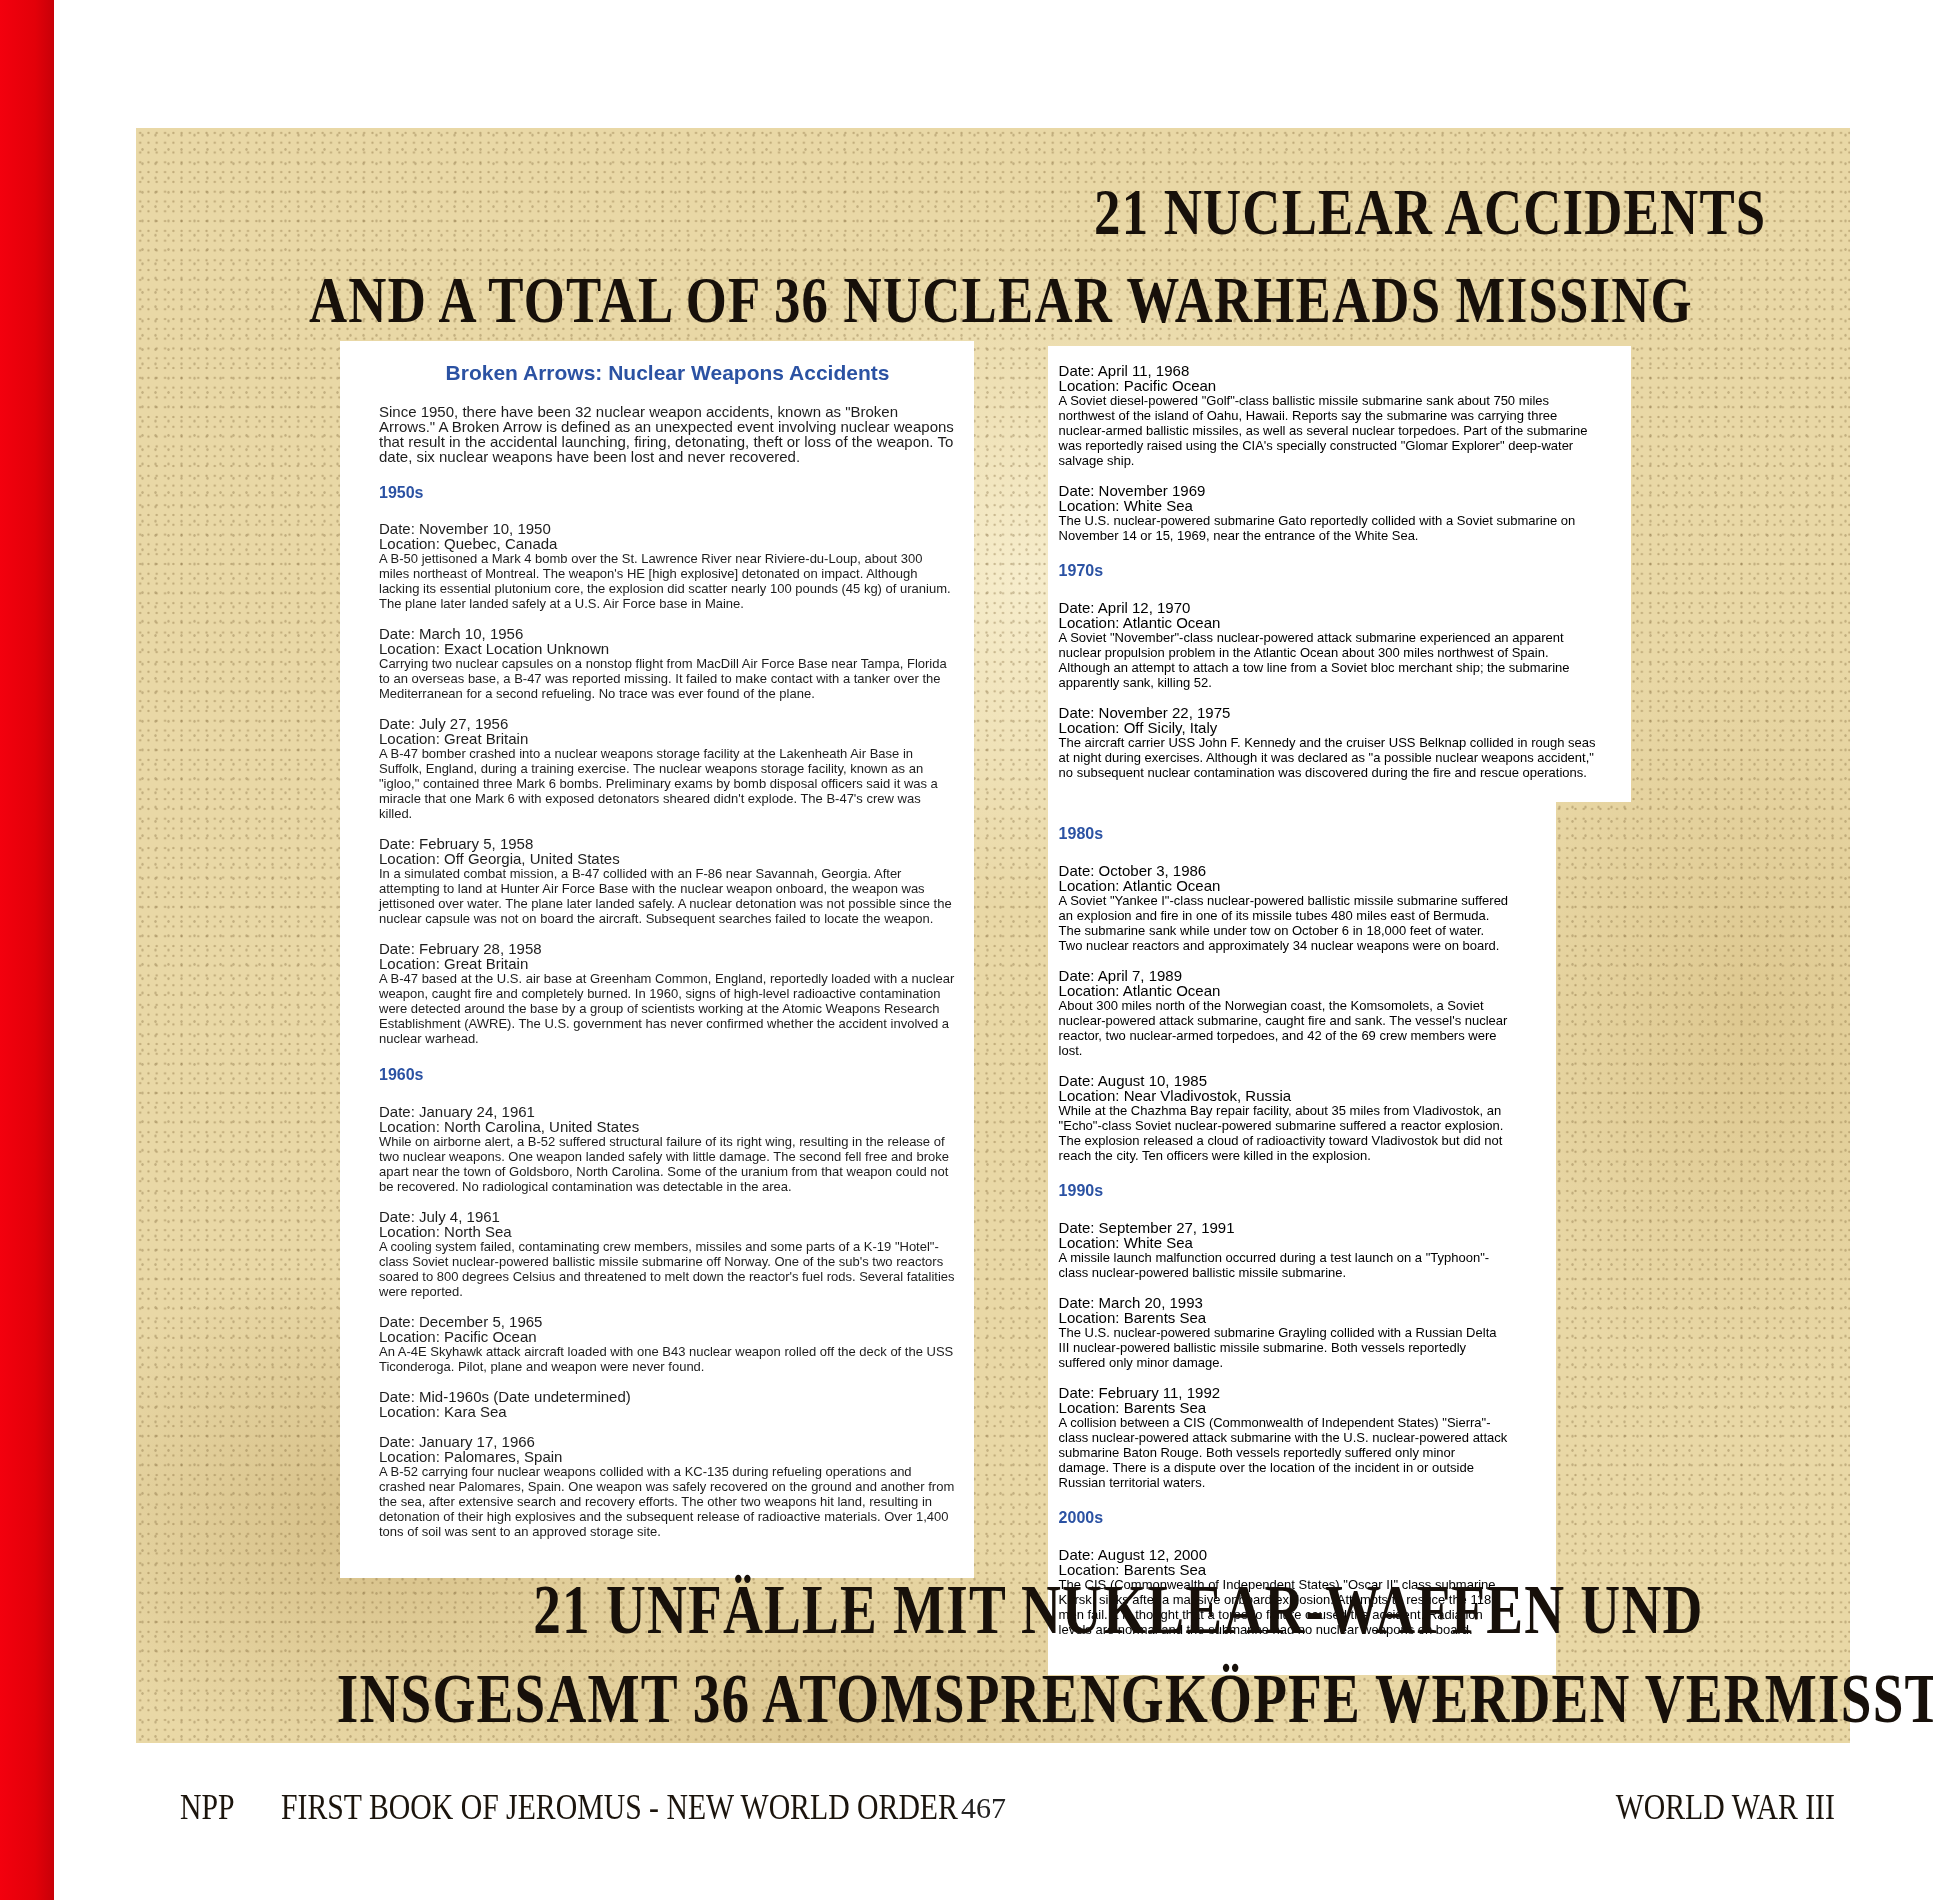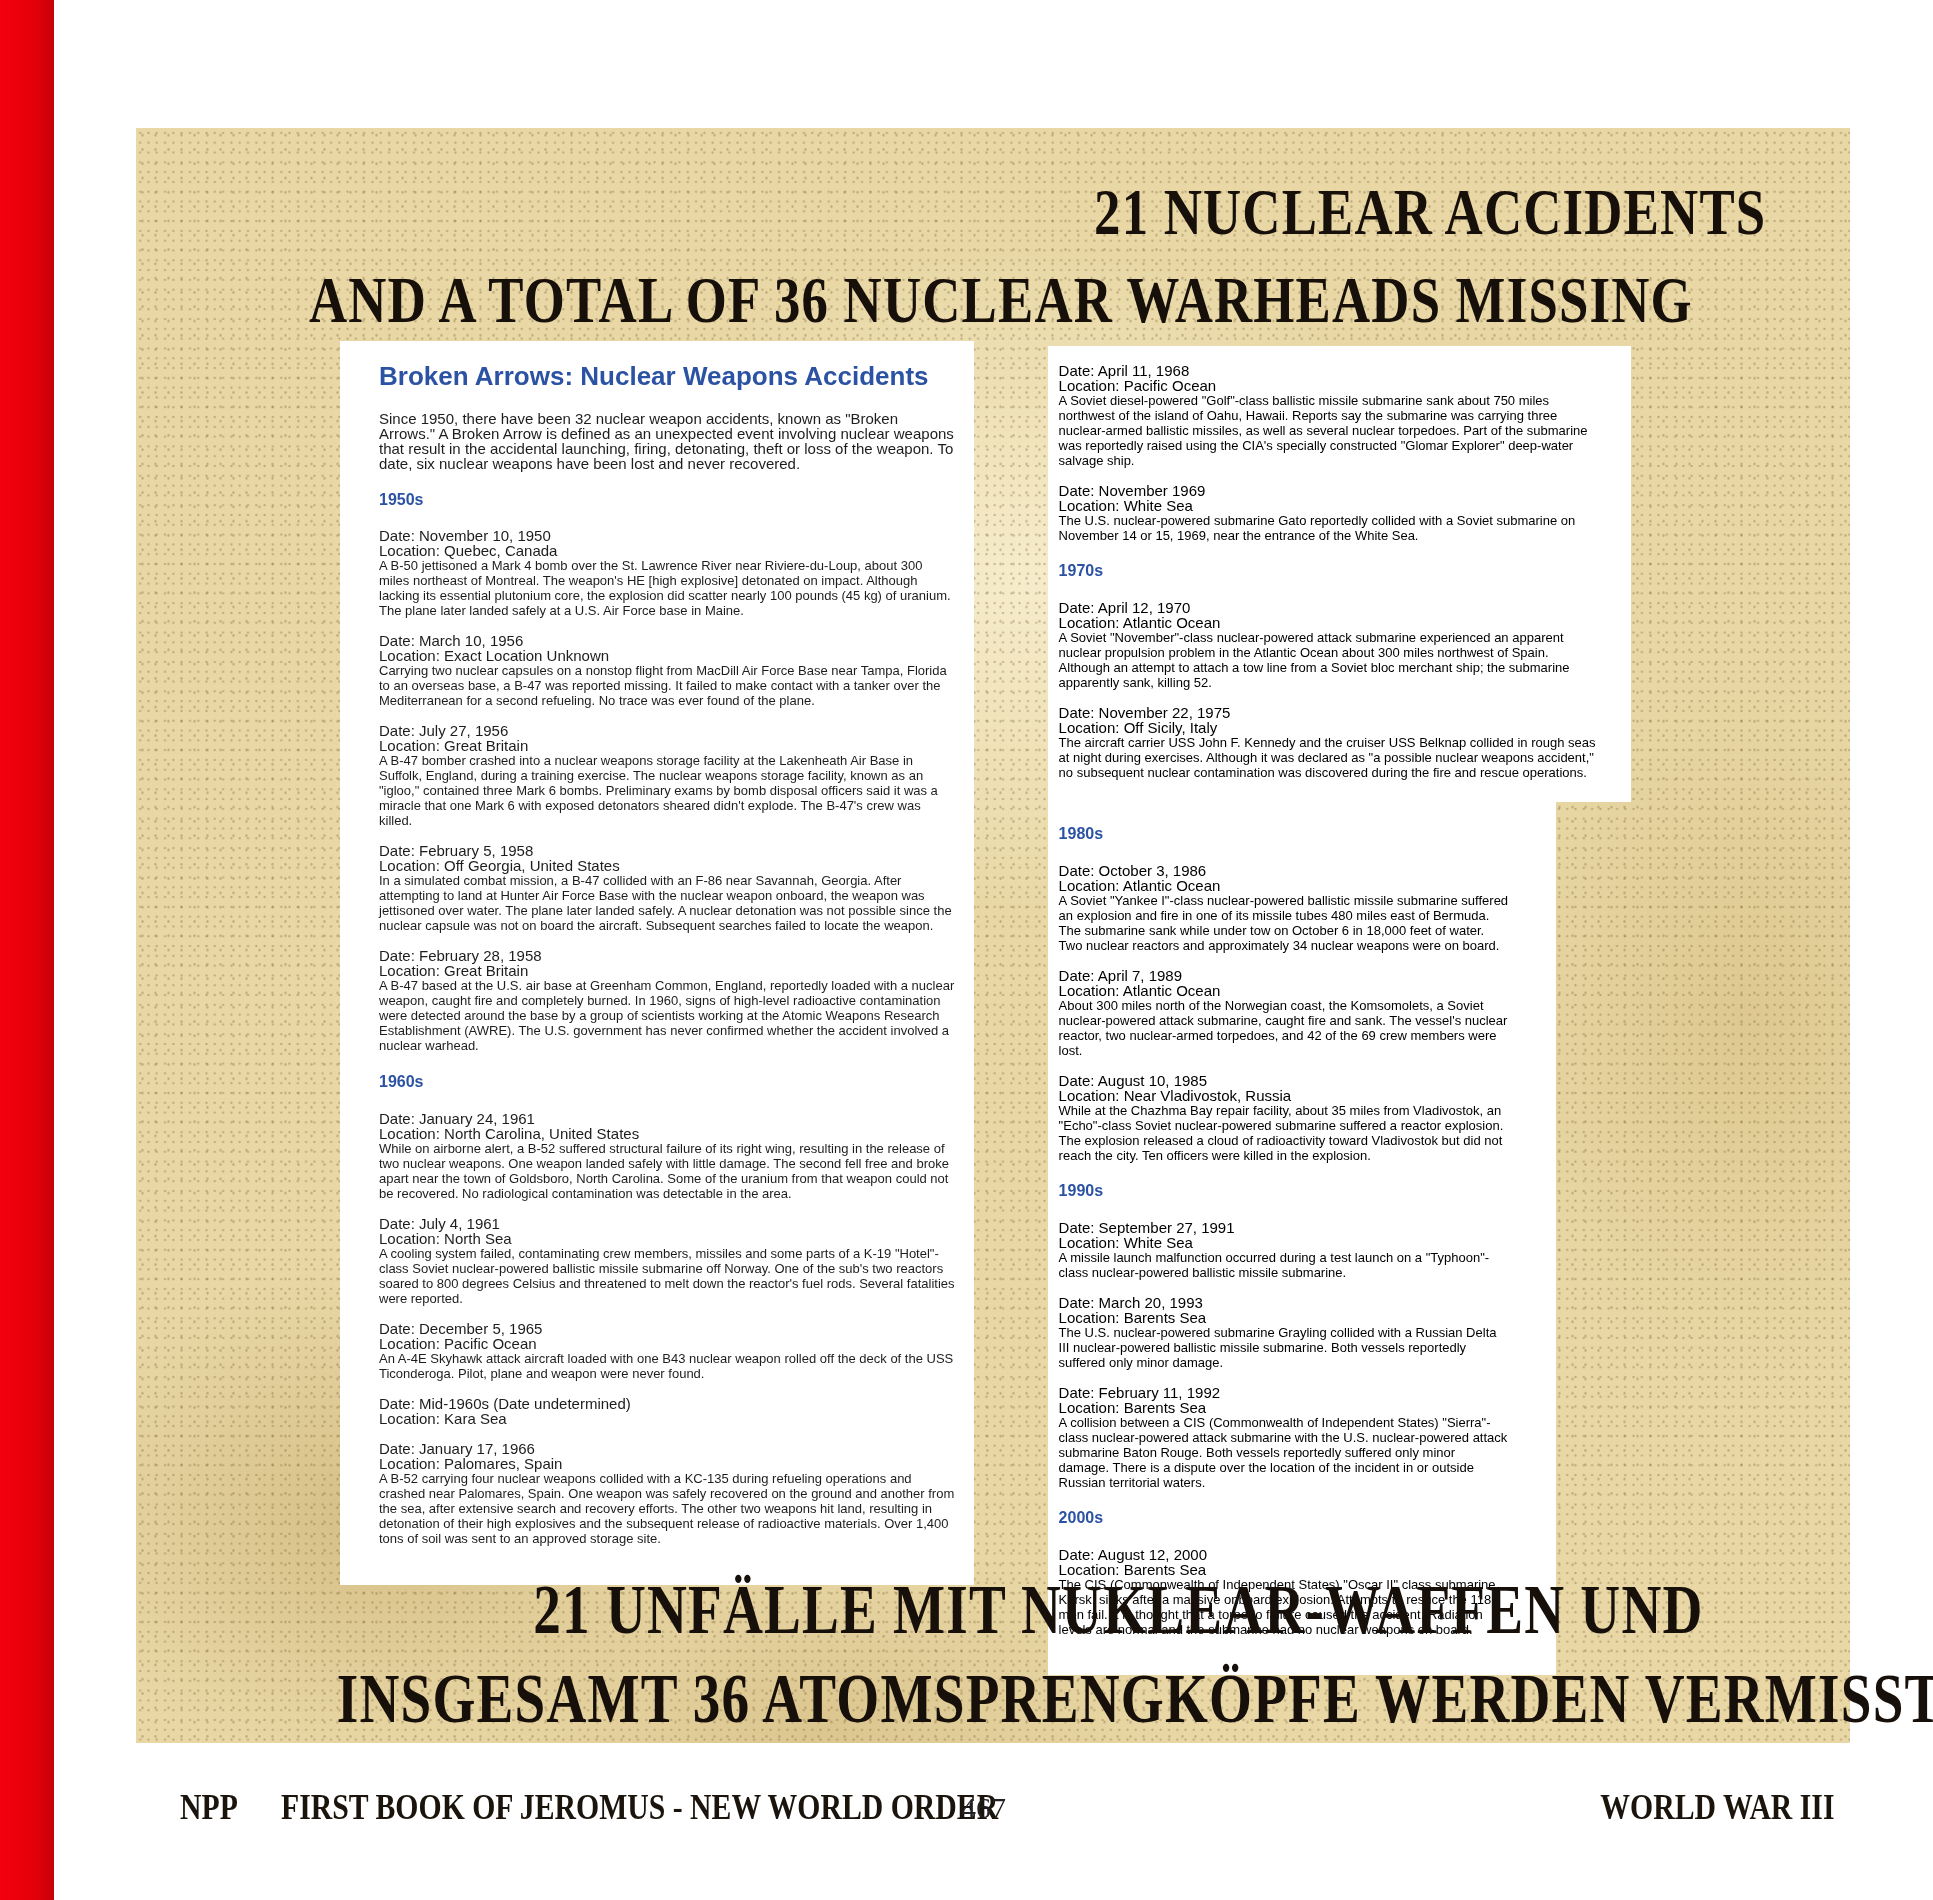--- a/index.html
+++ b/index.html
@@ -69,41 +69,42 @@
     padding:16.6px 30px 7.6px 10.6px;
   }
   .panel-right-lower {
     position:relative; left:0; top:0; width:508px;
     background:#ffffff; box-sizing:border-box;
     padding:3px 47px 22.7px 10.6px;
   }
 
   .article-heading {
     color:#2b52a3;
-    font-size:26px; font-weight:bold;
+    font-size:21px; font-weight:bold;
     margin:0 0 19.6px 0;
+    text-align:center;
   }
   .intro {
     font-size:15px; line-height:15px;
     margin:0 0 6px 0;
   }
   .decade-heading {
     color:#2b52a3;
     font-size:16px; font-weight:bold;
     margin:19.6px 0 19.6px 0;
   }
   .incident { margin:0 0 15px 0; }
   .incident .line { font-size:15px; line-height:15px; }
   .incident .desc { font-size:13px; line-height:15px; }
 
   
   .footer-text {
     position:absolute;
     font-family:"Liberation Serif", serif;
-    font-weight:bold;
+    font-weight:normal;
     color:#1b140c;
     font-size:35px; line-height:39px;
     white-space:nowrap;
     text-align:center;
   }
   .footer-text .squeeze-l {
     display:inline-block; transform:scaleX(0.85); transform-origin:left center; white-space:nowrap;
   }
   .footer-text .squeeze-r {
     display:inline-block; transform:scaleX(0.85); transform-origin:right center; white-space:nowrap;

